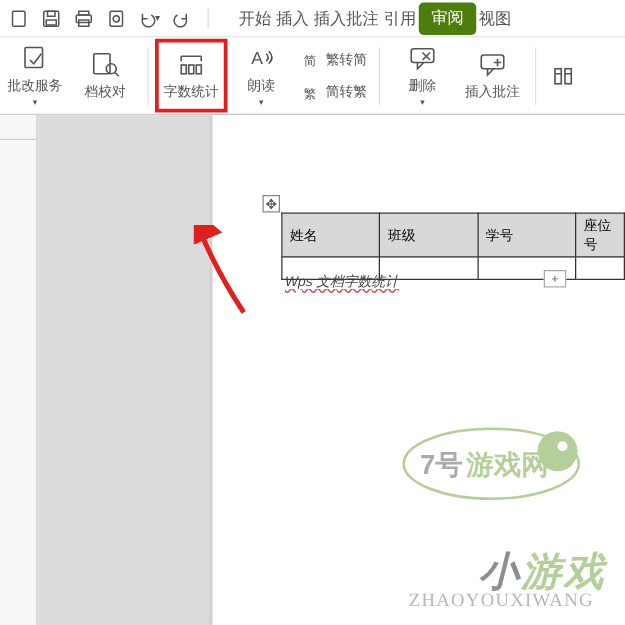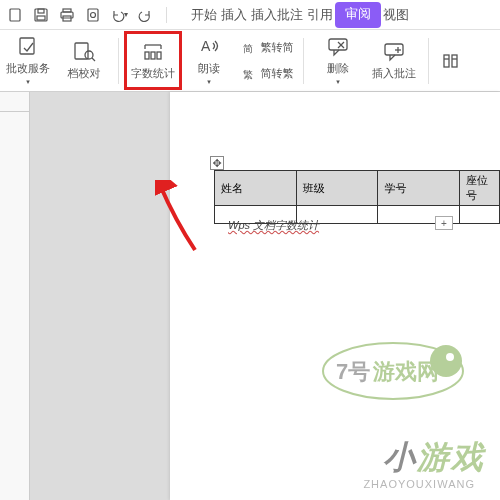--- a/index.html
+++ b/index.html
@@ -6,21 +6,21 @@
   body { font-family: "Microsoft YaHei", sans-serif; font-size: 12px; background: #fff; width: 500px; height: 500px; overflow: hidden; position: relative; }
   
   .titlebar { height: 30px; display: flex; align-items: center; padding: 0 6px; gap: 8px; border-bottom: 1px solid #e0e0e0; }
   .titlebar .qat-icon { width: 18px; height: 18px; display: flex; align-items: center; justify-content: center; color: #555; cursor: pointer; }
   .titlebar .qat-icon svg { width: 16px; height: 16px; stroke: #555; fill: none; stroke-width: 1.2; }
   .titlebar .undo { display: flex; align-items: center; }
   .titlebar .dd { font-size: 8px; color: #555; margin-left: -2px; }
   .titlebar .sep { width: 1px; height: 16px; background: #ddd; margin: 0 4px; }
   .tabs { display: flex; margin-left: 10px; font-size: 13px; color: #555; }
   .tab { cursor: pointer; padding: 4px 2px; }
-  .tab.active { background: #8b5cf6; color: #fff; border-radius: 4px; padding: 3px 10px; }
+  .tab.active { background: #4d7c0f; color: #fff; border-radius: 4px; padding: 3px 10px; }
   
   .ribbon { height: 62px; display: flex; align-items: center; padding: 4px 2px; gap: 4px; border-bottom: 1px solid #d0d0d0; background: #fff; }
   .rbtn { display: flex; flex-direction: column; align-items: center; justify-content: center; width: 52px; height: 54px; font-size: 11px; color: #555; cursor: pointer; gap: 4px; position: relative; }
   .rbtn .ico { width: 26px; height: 22px; display: flex; align-items: center; justify-content: center; }
   .rbtn .ico svg { width: 24px; height: 22px; stroke: #555; fill: none; stroke-width: 1.3; }
   .rbtn .lbl { white-space: nowrap; text-align: center; }
   .rbtn .dd2 { font-size: 7px; color: #555; margin-top: -2px; }
   .rbtn.sm { width: 56px; height: 24px; flex-direction: row; gap: 4px; font-size: 11px; }
   .rbtn.sm .ico { width: 16px; height: 16px; }
   .rbtn.sm .ico svg { width: 14px; height: 14px; }
@@ -29,39 +29,39 @@
   .highlight-box { position: absolute; border: 3px solid #e02020; pointer-events: none; }
   .hl-1 { left: 124px; top: 31px; width: 58px; height: 59px; }
   
   .workspace { position: relative; height: 408px; background: #f0f0f0; }
   .ruler-corner { position: absolute; left: 0; top: 0; width: 30px; height: 20px; background: #f8f8f8; border-right: 1px solid #ccc; border-bottom: 1px solid #ccc; }
   .ruler-v { position: absolute; left: 0; top: 20px; width: 30px; bottom: 0; background: #f8f8f8; border-right: 1px solid #ccc; }
   .gutter { position: absolute; left: 30px; top: 0; width: 140px; bottom: 0; background: #dcdcdc; }
   .page { position: absolute; left: 170px; top: 0; right: 0; bottom: 0; background: #fff; box-shadow: -1px 0 3px rgba(0,0,0,0.1); }
   
   .tbl-handle { position: absolute; left: 40px; top: 64px; width: 14px; height: 14px; border: 1px solid #888; background: #fff; display: flex; align-items: center; justify-content: center; font-size: 11px; color: #555; cursor: move; }
-  .tbl { position: absolute; left: 44px; top: 78px; border-collapse: collapse; }
+  .tbl { position: absolute; left: 55px; top: 78px; border-collapse: collapse; }
   .tbl th, .tbl td { border: 1px solid #333; font-size: 11px; font-weight: normal; text-align: left; padding: 2px 6px; height: 18px; }
   .tbl th { background: #d8d8d8; }
   .tbl .c1 { width: 82px; }
   .tbl .c2 { width: 82px; }
   .tbl .c3 { width: 82px; }
   .tbl .c4 { width: 40px; }
   .tbl-add { position: absolute; width: 18px; height: 14px; border: 1px solid #aaa; background: #fff; font-size: 10px; display: flex; align-items: center; justify-content: center; color: #666; cursor: pointer; }
   .tbl-add.bottom { left: 265px; top: 124px; }
   .doc-text { position: absolute; left: 58px; top: 126px; font-size: 11px; color: #444; }
   .doc-text .wavy { text-decoration: wavy underline #cc5050; font-style: italic; }
   
   .arrow { position: absolute; left: 155px; top: 88px; pointer-events: none; }
   
   .wm1 { position: absolute; right: 32px; bottom: 95px; width: 150px; height: 68px; opacity: 0.55; }
   .wm1 svg { width: 100%; height: 100%; }
   .wm2 { position: absolute; right: 15px; bottom: 20px; font-size: 32px; color: #7aa848; opacity: 0.55; font-style: italic; font-weight: bold; letter-spacing: 2px; }
   .wm2 .dark { color: #333; }
-  .wm3 { position: absolute; right: 25px; bottom: 10px; font-size: 11px; color: #888; opacity: 0.6; letter-spacing: 1px; }
+  .wm3 { position: absolute; right: 25px; bottom: 10px; font-size: 15px; color: #888; opacity: 0.6; letter-spacing: 1px; font-family: Liberation Serif, serif; }
 </style>
 </head>
 <body>
 
 <div class="titlebar">
   <div class="qat-icon">
       <svg viewBox="0 0 16 16">
         <rect x="3" y="2" width="10" height="12" rx="1"></rect>
       </svg>
     </div>

